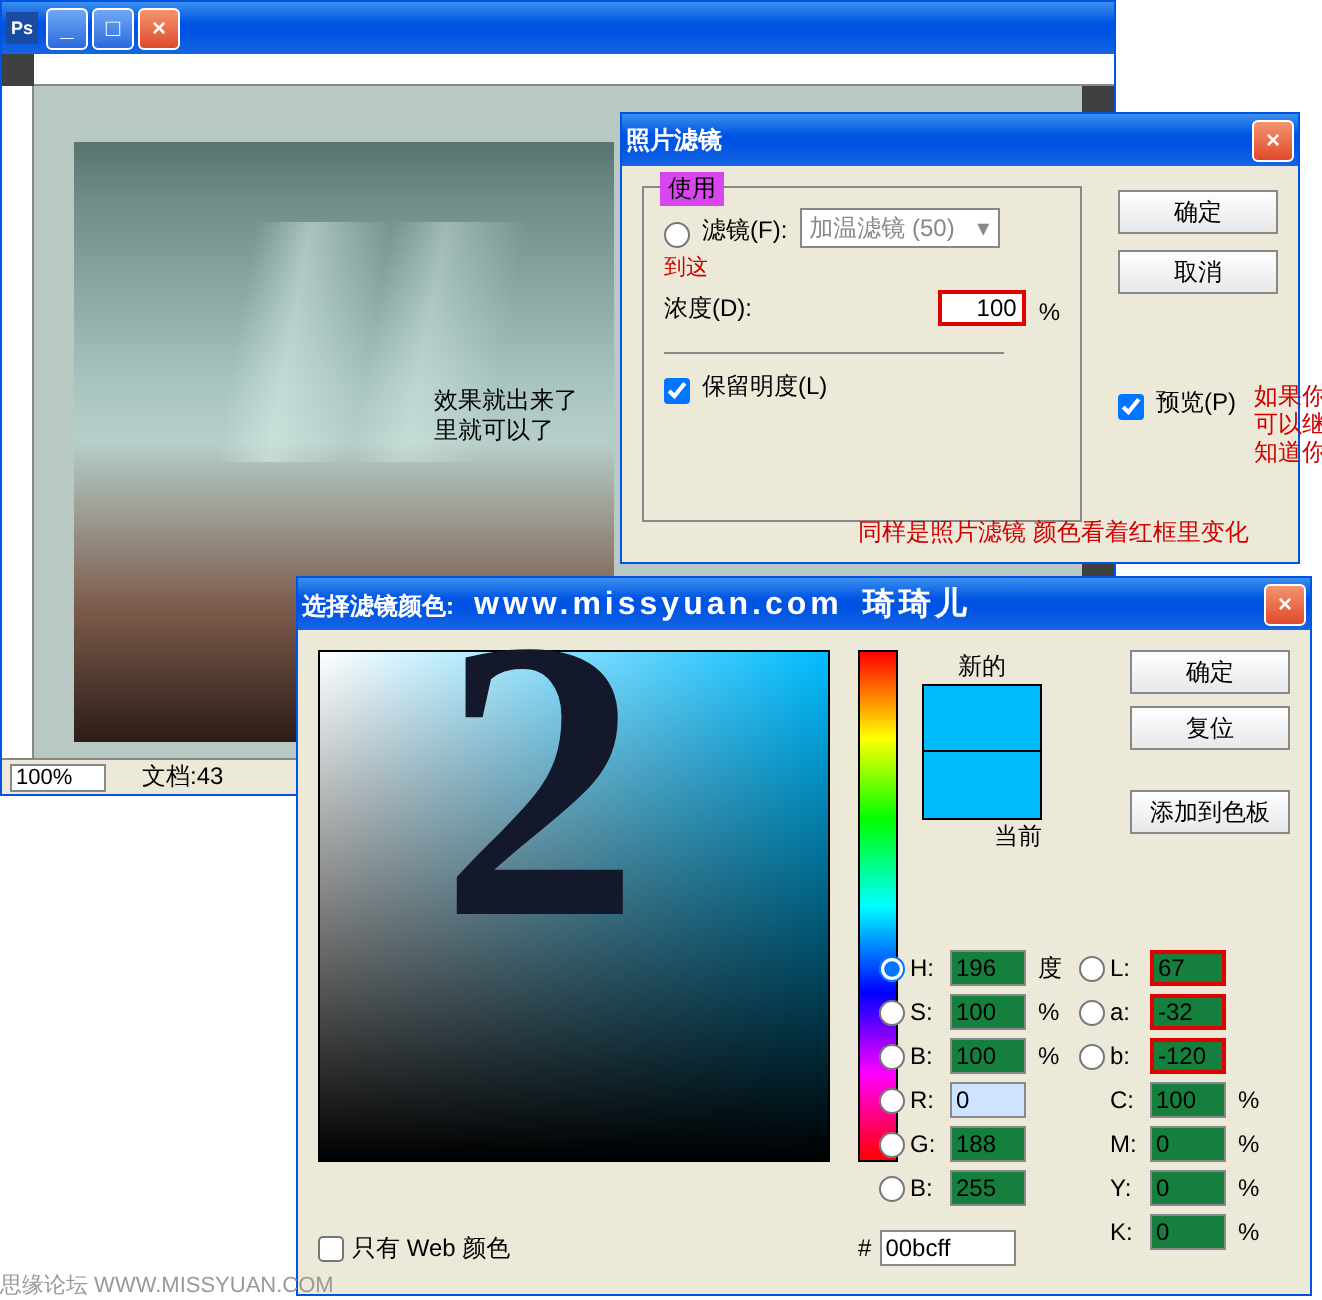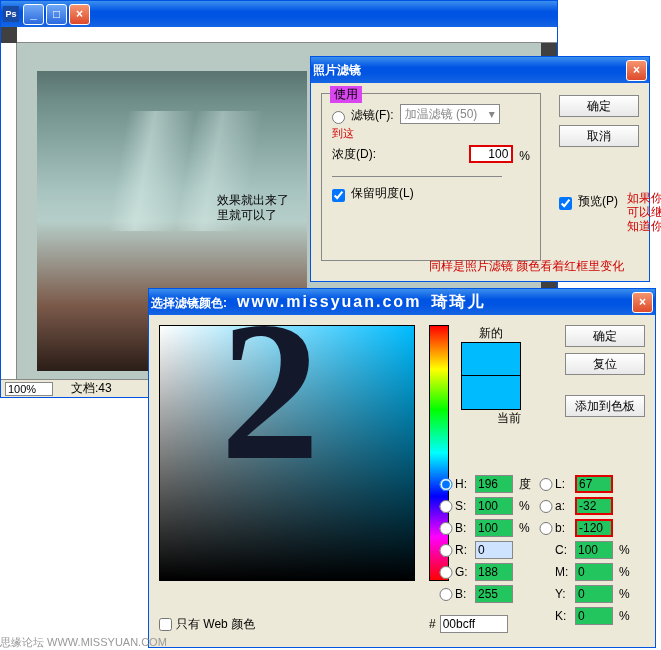--- a/index.html
+++ b/index.html
@@ -40,21 +40,21 @@
 
 .cpwin{left:148px;top:288px;width:508px;height:360px}
 .cpwin .body{position:relative;height:calc(100% - 26px);padding:10px}
 .cfield{position:absolute;left:10px;top:10px;width:256px;height:256px;background:linear-gradient(0deg,#000,transparent),linear-gradient(90deg,#fff,#00bcff);border:1px solid #000}
 .cfield .mark{position:absolute;font-size:200px;font-family:"Comic Sans MS",cursive;color:#13182a;left:60px;top:-50px;user-select:none;pointer-events:none;font-weight:bold}
 .huebar{position:absolute;left:280px;top:10px;width:20px;height:256px;background:linear-gradient(180deg,#f00 0%,#ff0 17%,#0f0 33%,#0ff 50%,#00f 67%,#f0f 83%,#f00 100%);border:1px solid #000}
 .newold{position:absolute;left:312px;top:10px}
 .newold .sw{width:60px;height:34px;border:1px solid #000}
 .cpbtns{position:absolute;right:10px;top:10px;display:flex;flex-direction:column;gap:6px}
 .cpvals{position:absolute;left:290px;top:160px;display:grid;grid-template-columns:14px 18px 42px 18px 14px 18px 42px 14px;gap:4px 2px;align-items:center}
-.cpvals input[type=text]{width:38px;height:18px;border:1px solid #888;text-align:left;padding:0 2px;background:#22c55e}
+.cpvals input[type=text]{width:38px;height:18px;border:1px solid #888;text-align:left;padding:0 2px;background:#15803d}
 .hexrow{position:absolute;left:280px;bottom:14px;display:flex;align-items:center;gap:4px}
 .hexrow input{width:68px;height:18px;border:1px solid #888;padding:0 2px;background:#fff}
 .webonly{position:absolute;left:10px;bottom:14px;display:flex;align-items:center;gap:4px}
 .watermark{color:#fff;font-size:16px;letter-spacing:2px}
 .footer{position:absolute;left:0;bottom:0;color:#999;font-size:11px}
 </style>
 </head>
 <body>
 
 <div class="window docwin">

